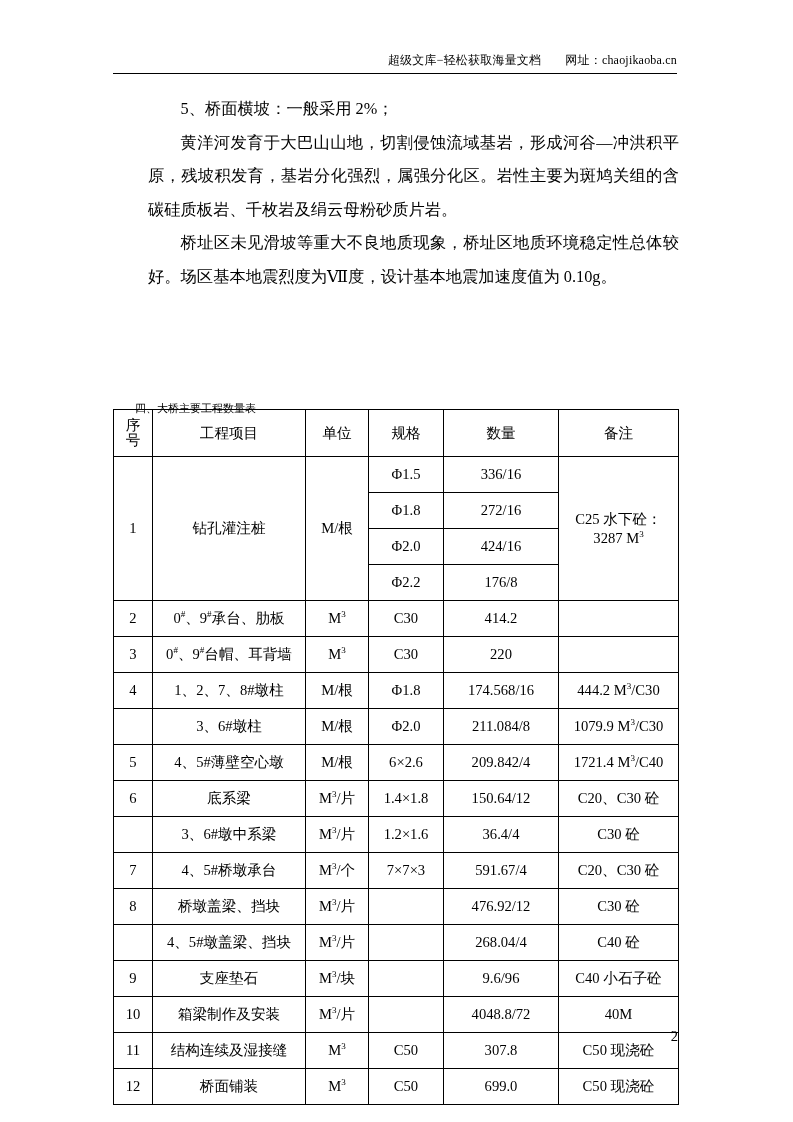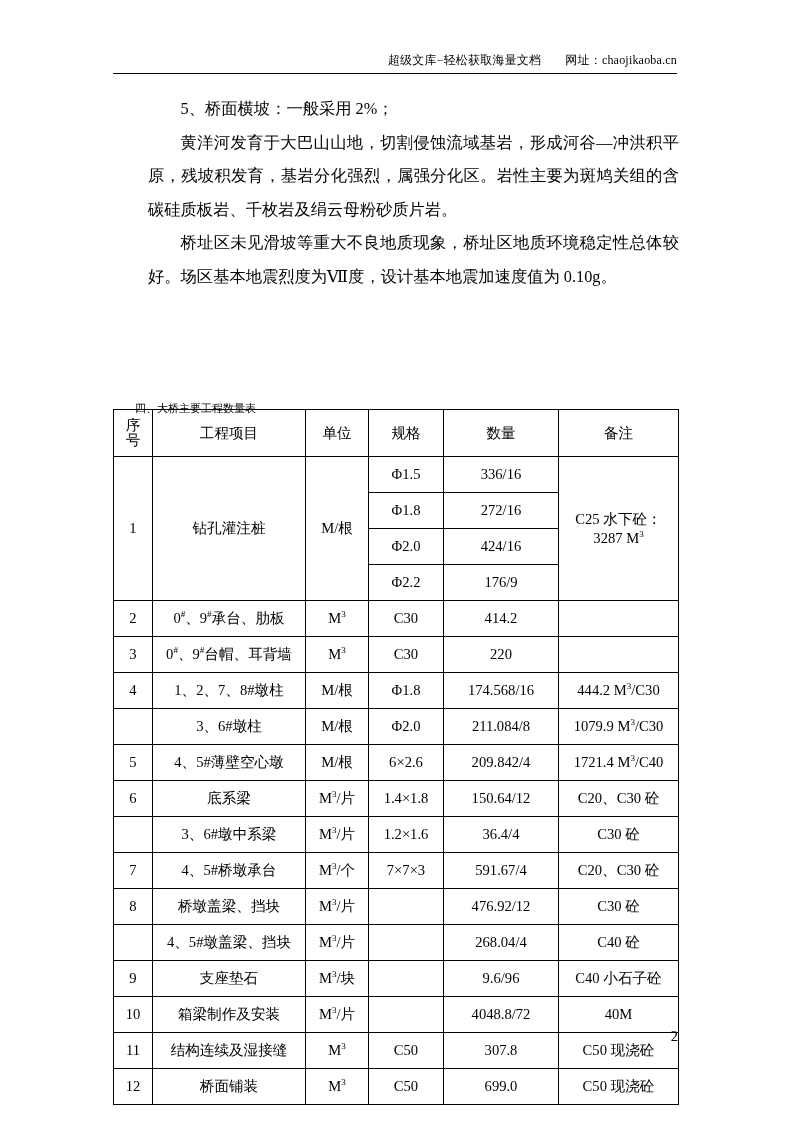--- a/index.html
+++ b/index.html
@@ -184,21 +184,21 @@
         <tr class="drow">
           <td class="mono">Φ1.8</td>
           <td class="mono">272/16</td>
         </tr>
         <tr class="drow">
           <td class="mono">Φ2.0</td>
           <td class="mono">424/16</td>
         </tr>
         <tr class="drow">
           <td class="mono">Φ2.2</td>
-          <td class="mono">176/9</td>
+          <td class="mono">176/8</td>
         </tr>
 
         <tr class="drow">
           <td>2</td>
           <td><span>0<sup>#</sup>、9<sup>#</sup>承台、肋板</span></td>
           <td class="mono"><span>M<sup>3</sup></span></td>
           <td class="mono">C30</td>
           <td class="mono">414.2</td>
           <td></td>
         </tr>

